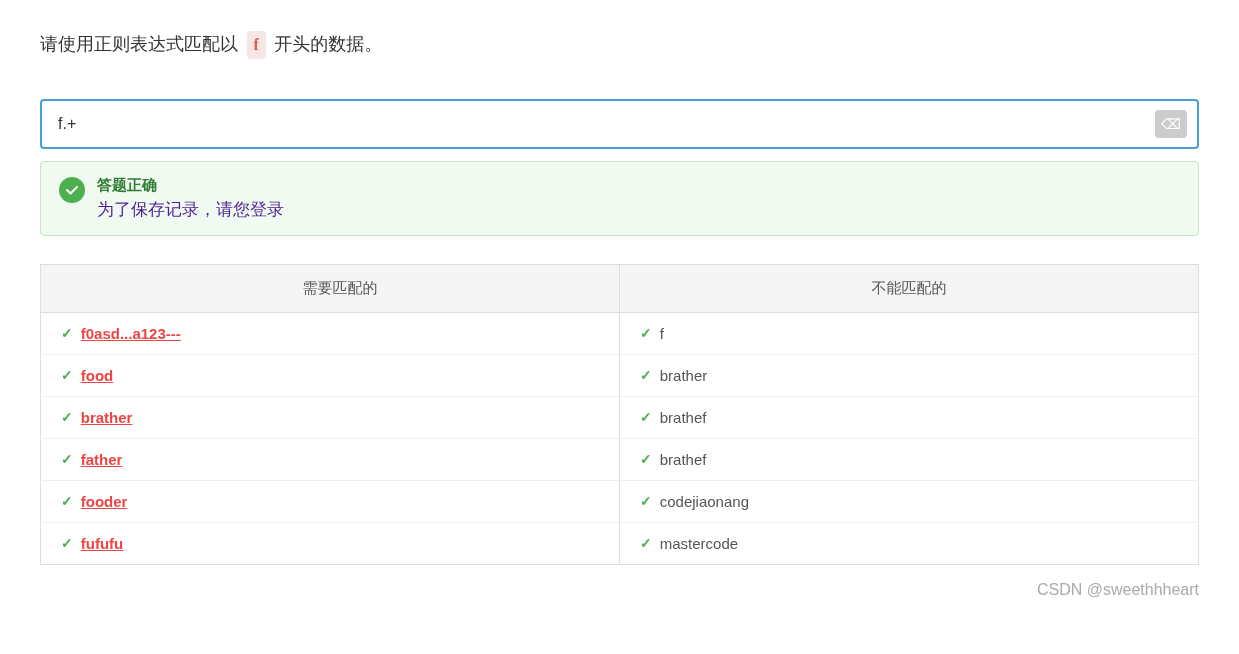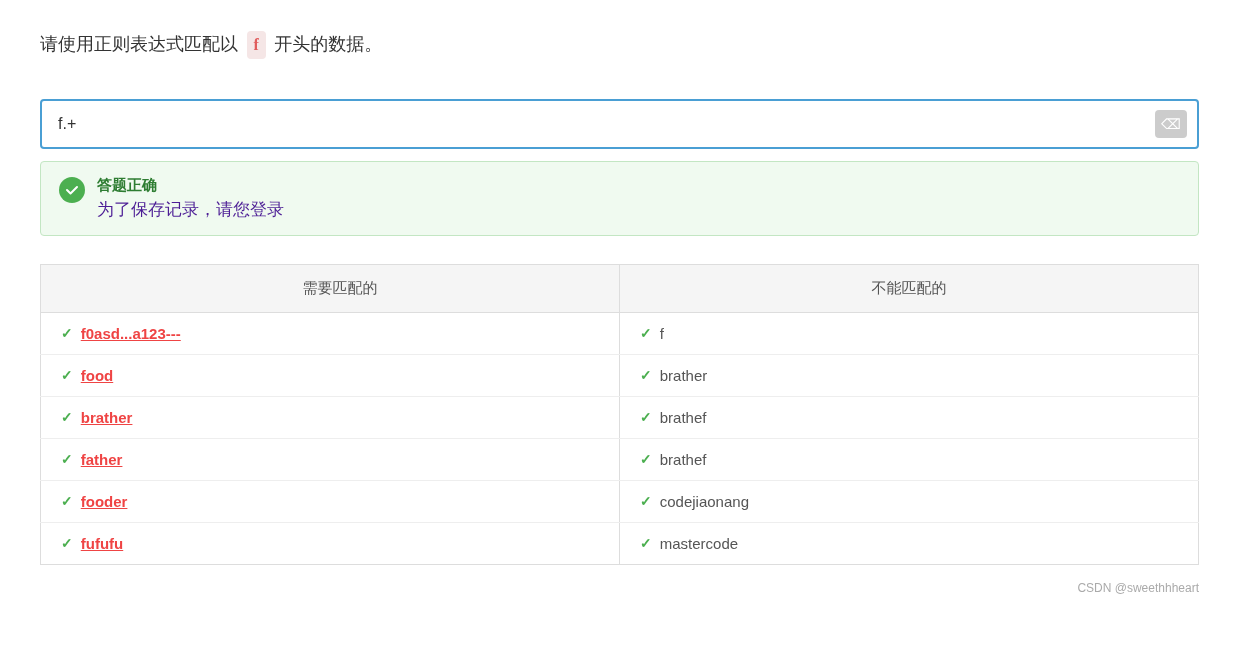--- a/index.html
+++ b/index.html
@@ -141,21 +141,21 @@
       text-decoration: underline;
       color: #ef4444;
     }
     .no-match-word {
       color: #555;
       font-size: 15px;
     }
     .footer-text {
       text-align: right;
       color: #aaa;
-      font-size: 12px;
+      font-size: 16px;
       margin-top: 16px;
     }
   </style>
 </head>
 <body>
 
 <p class="instruction">
   <span>请使用正则表达式匹配以</span>
   <span class="f-highlight">f</span>
   <span>开头的数据。</span>

